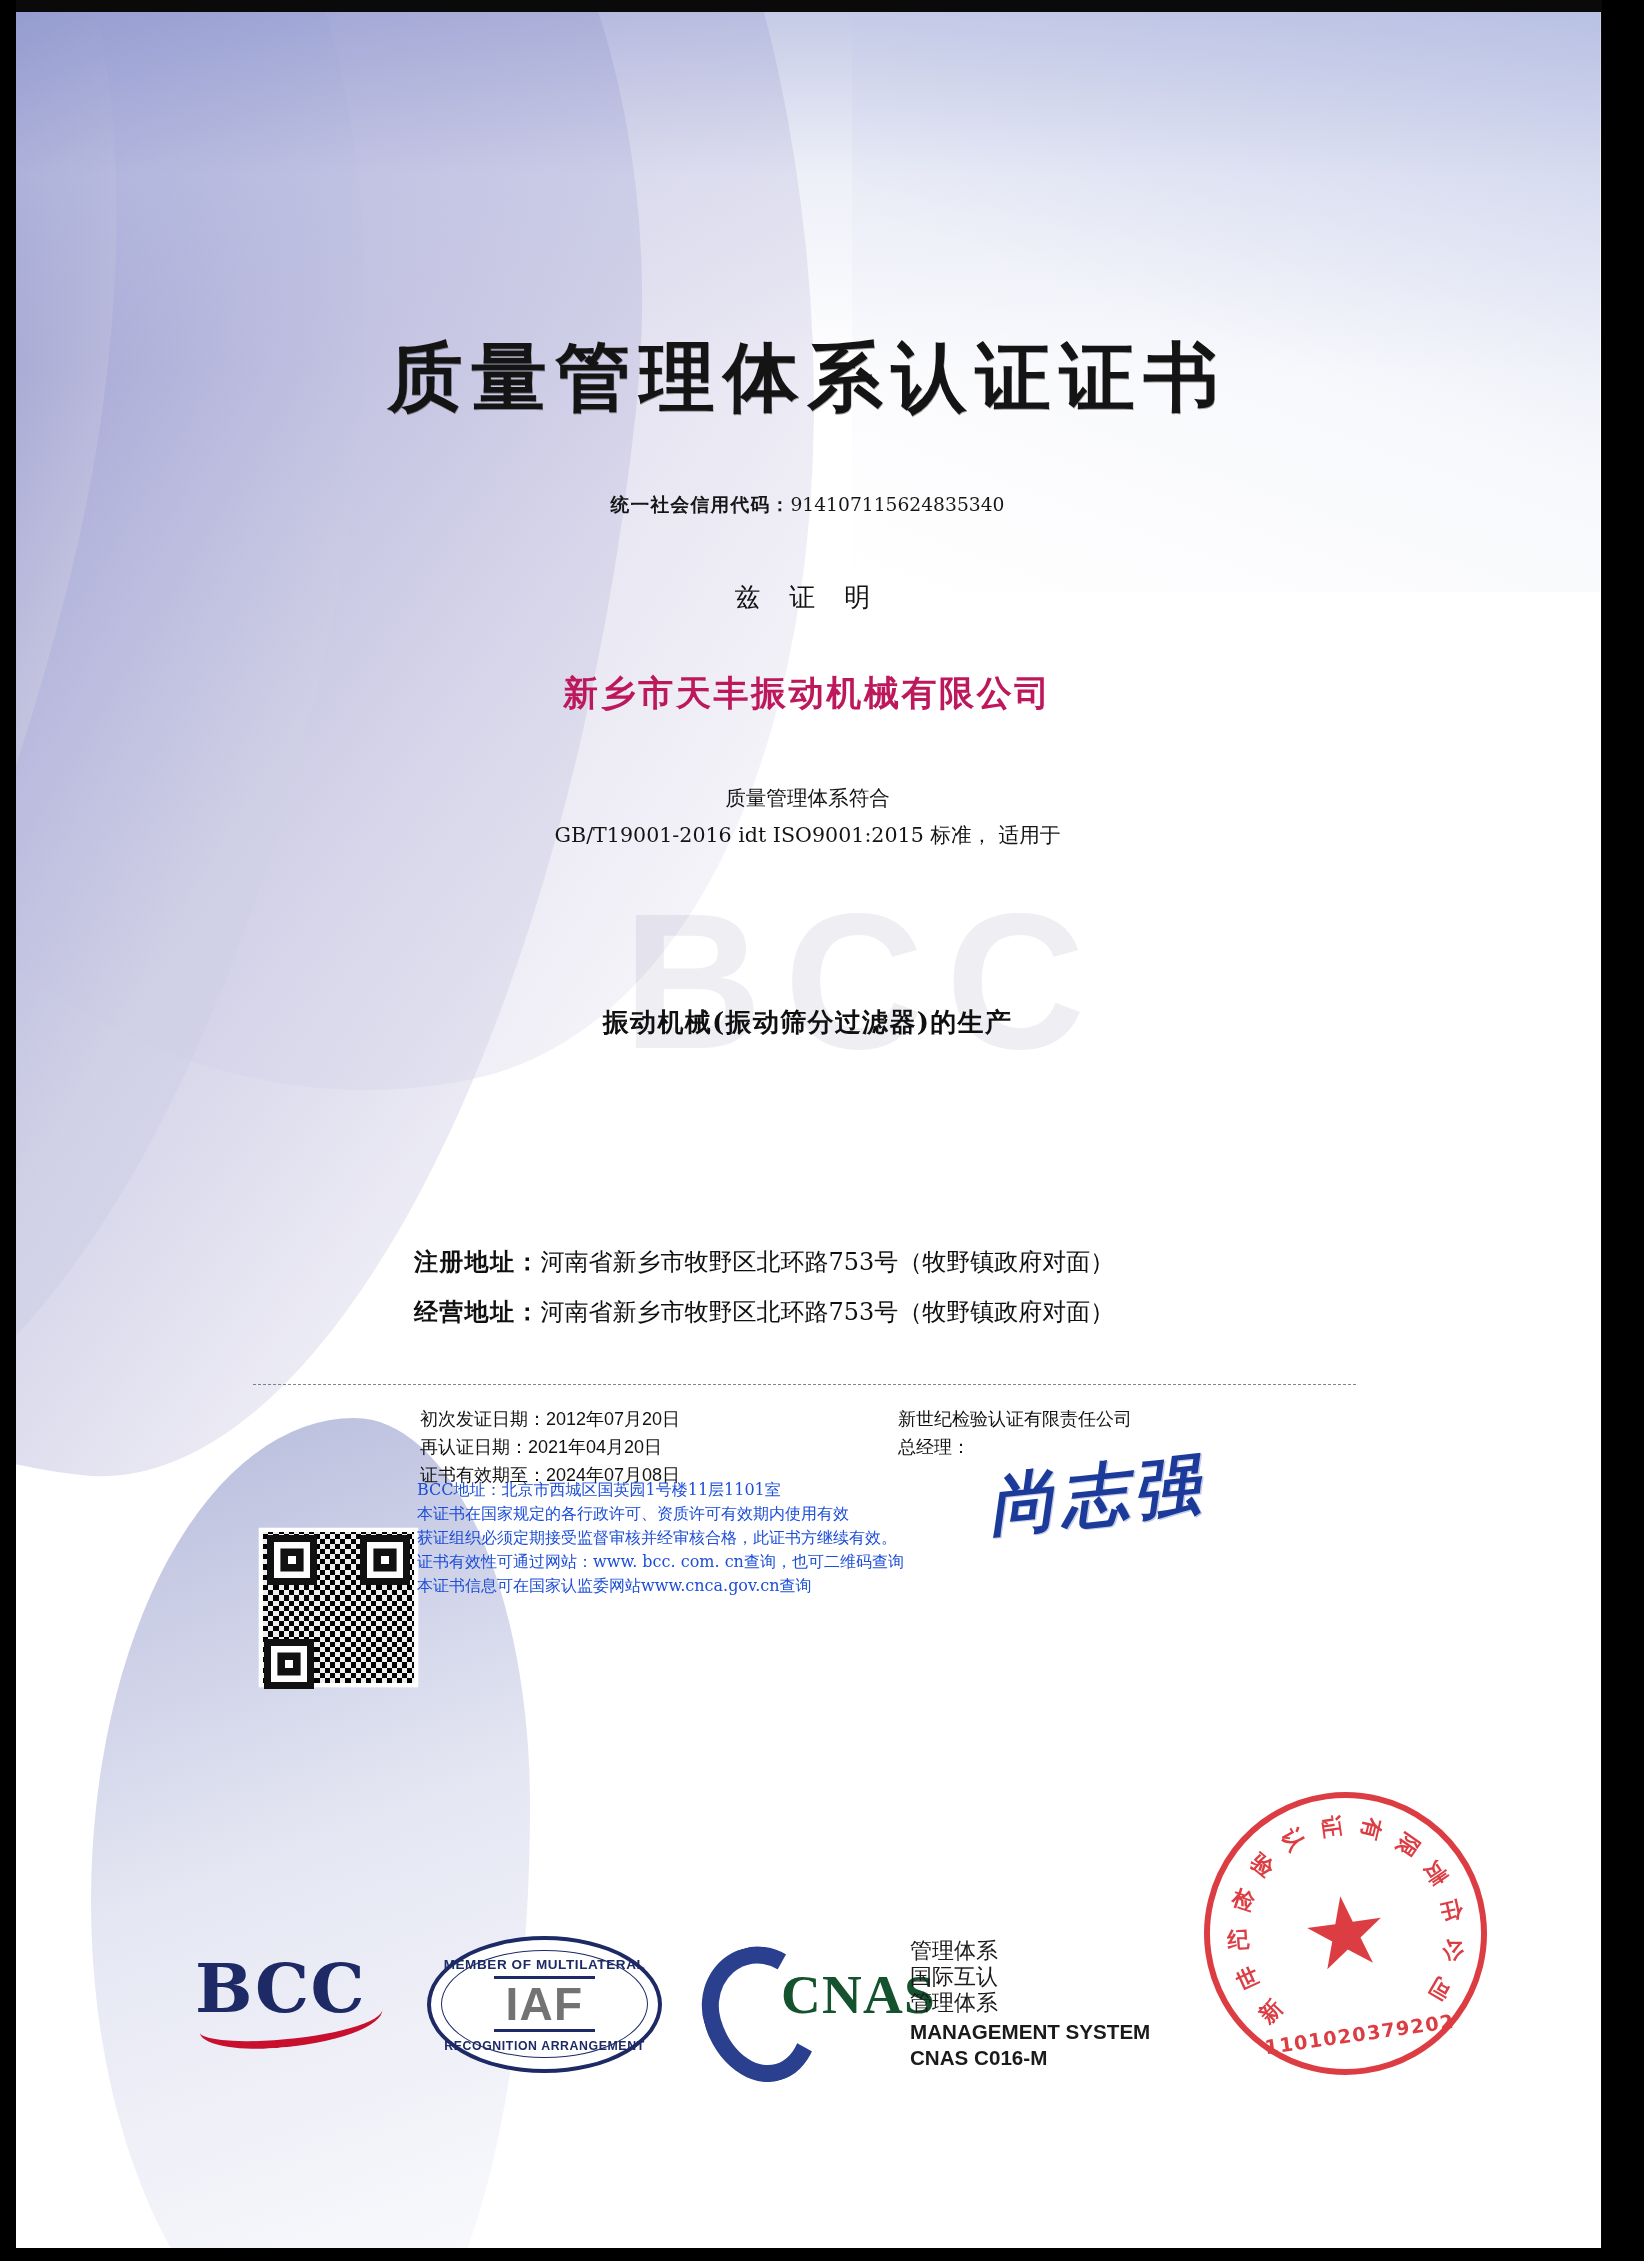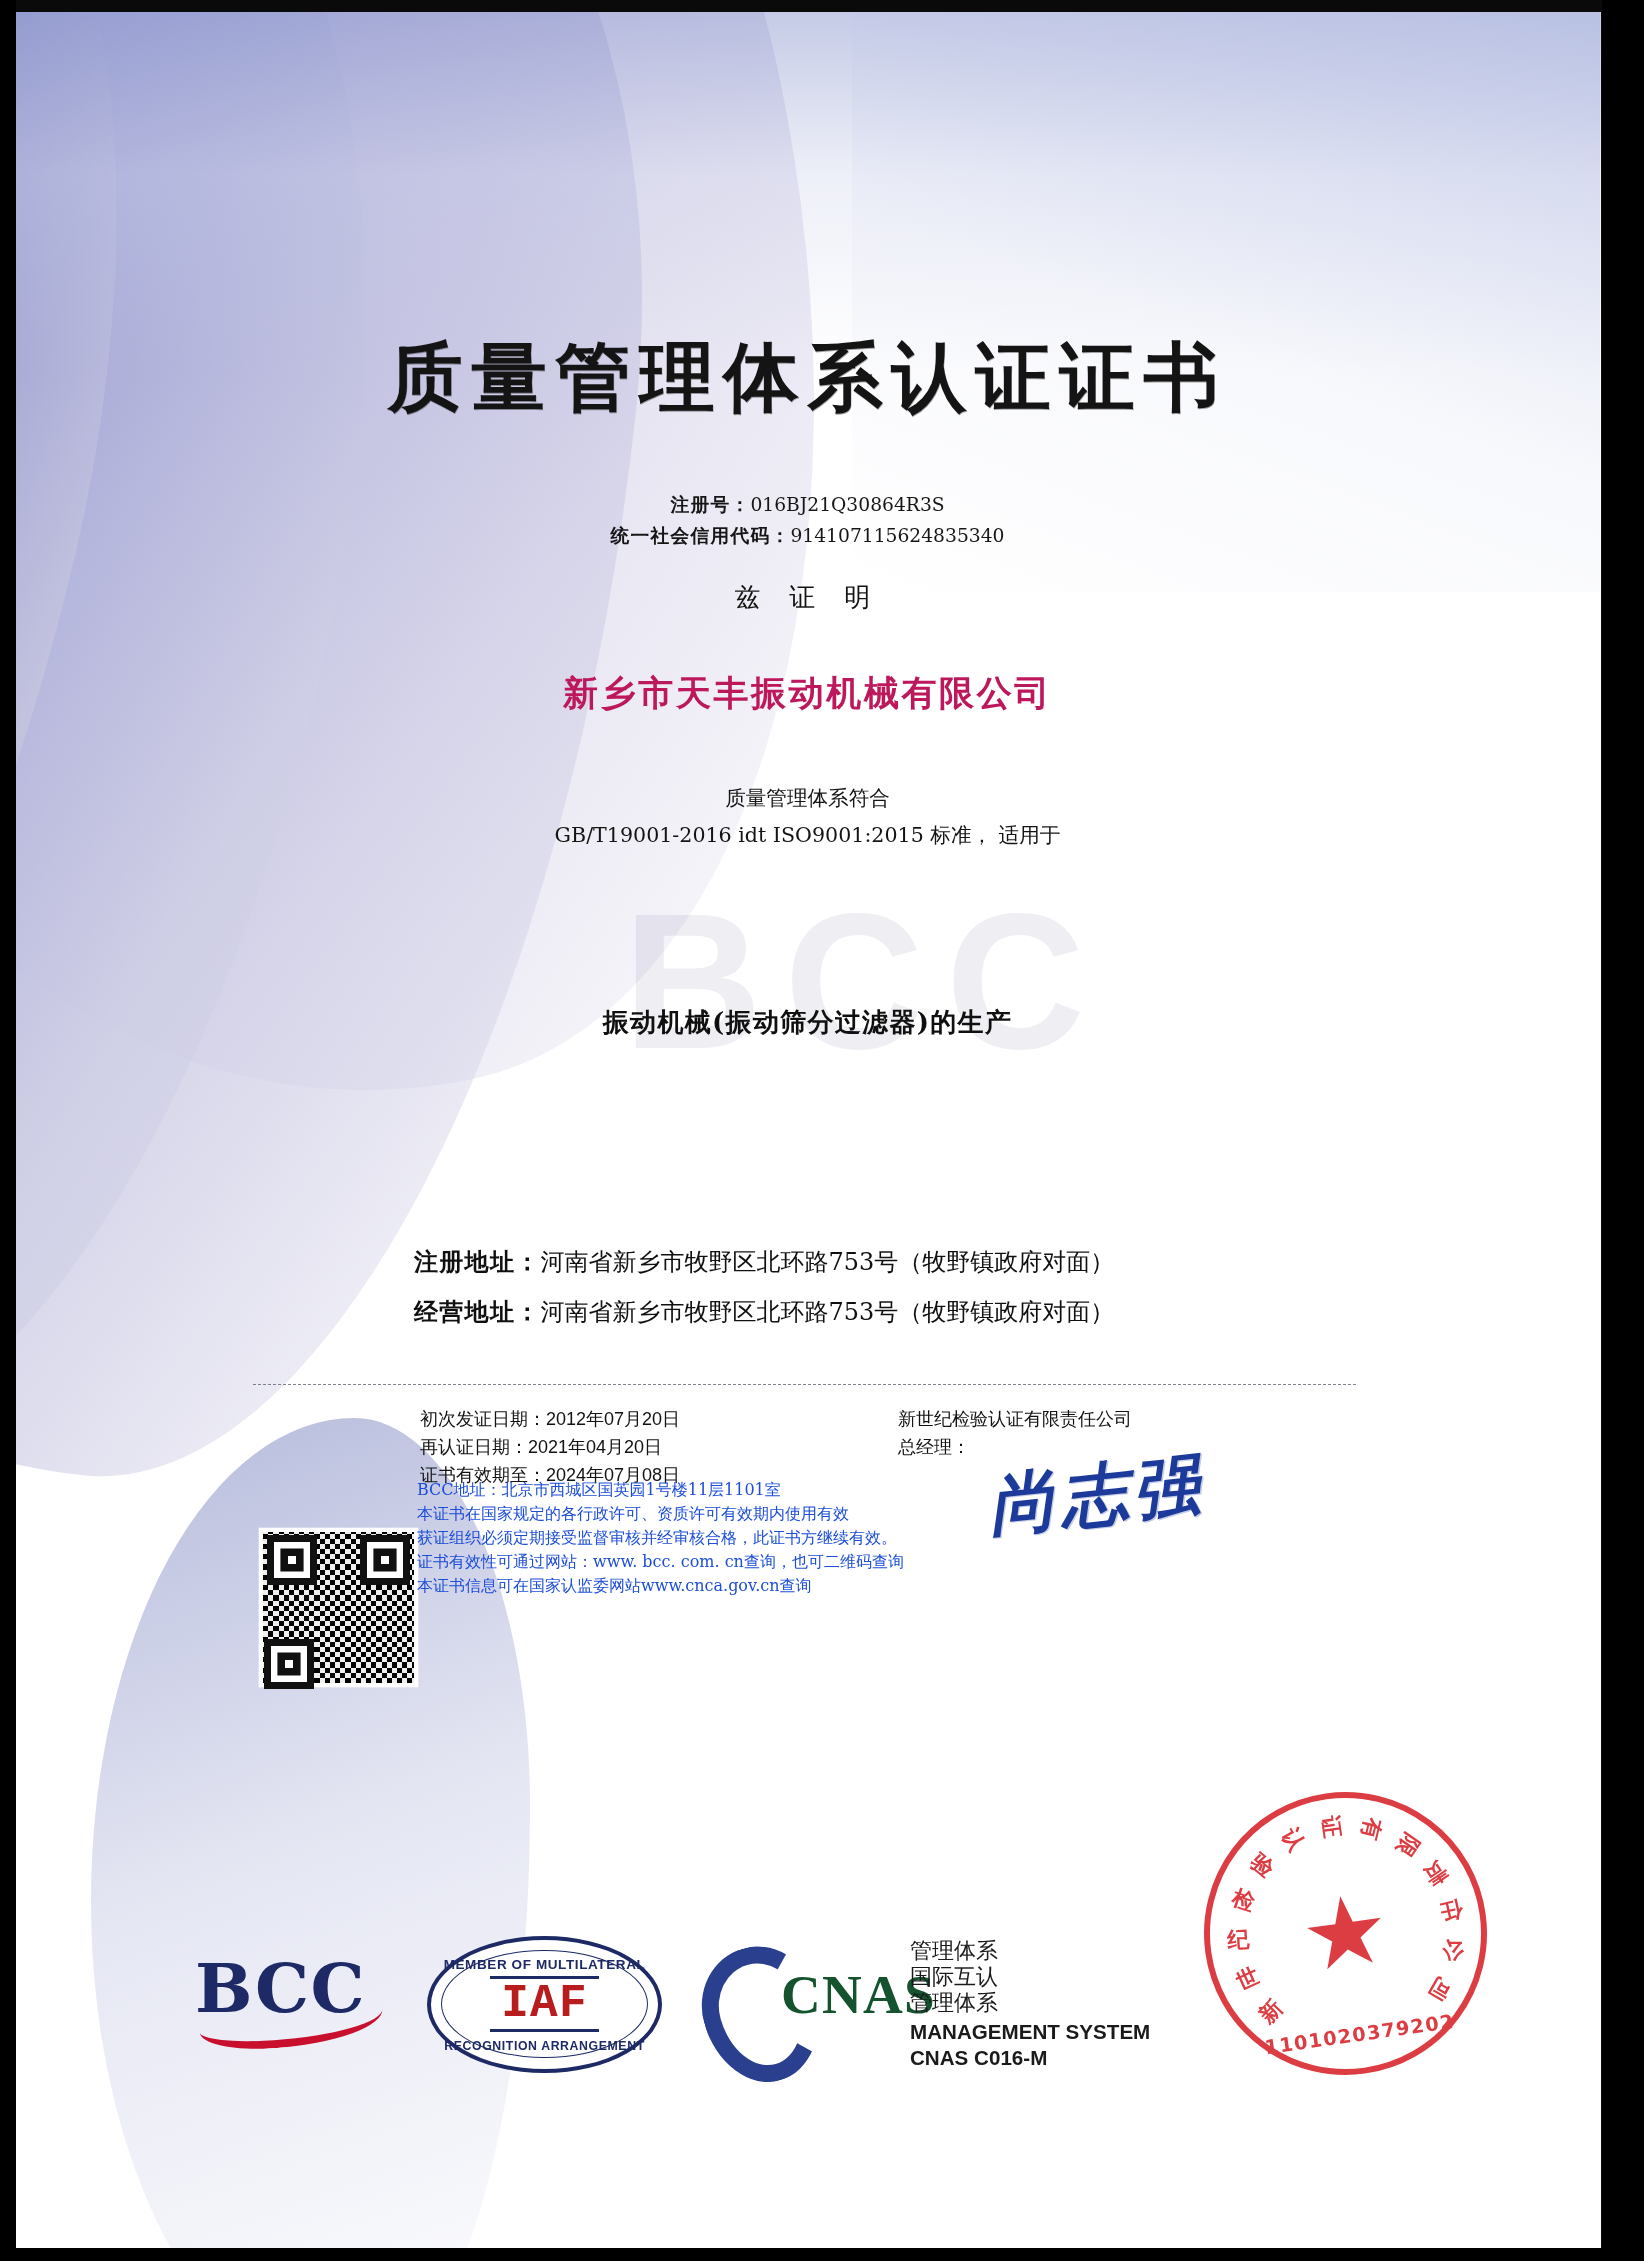--- a/index.html
+++ b/index.html
@@ -306,24 +306,24 @@
     align-items: center;
     justify-content: center;
   }
   .iaf .inner-ring {
     position: absolute;
     left: 10.3px; top: 10.3px; right: 10.3px; bottom: 10.3px;
     border: 1.9px solid #1d2a66;
     border-radius: 50%;
   }
   .iaf .name {
-    font-family: Liberation Mono, monospace;
+    font-family: Liberation Sans, sans-serif;
     font-weight: bold;
     font-size: 46px;
-    color: #b91c1c;
+    color: #737373;
     letter-spacing: 1.3px;
     border-top: 3.2px solid #1d2a66;
     border-bottom: 3.2px solid #1d2a66;
     padding: 0 11.6px;
     line-height: 50px;
   }
   .iaf .top-text, .iaf .bot-text {
     position: absolute;
     width: 100%;
     text-align: center;
@@ -453,23 +453,20 @@
     <div class="swirl topfade"></div>
     <div class="swirl rightfade"></div>
     <div class="swirl bottomcurve"></div>
     <div class="ghost-text">BCC</div>
 
     <div class="content">
 
       <div class="cert-title">质量管理体系认证证书</div>
 
       <div class="reg-block">
-        <div>
-          <b>注册号：</b><span>016BJ21Q30864R3S</span>
-        </div>
         <div>
           <b>统一社会信用代码：</b><span>914107115624835340</span>
         </div>
       </div>
 
       <div class="hereby">兹 证 明</div>
 
       <div class="company">新乡市天丰振动机械有限公司</div>
 
       <div class="standard-block">

